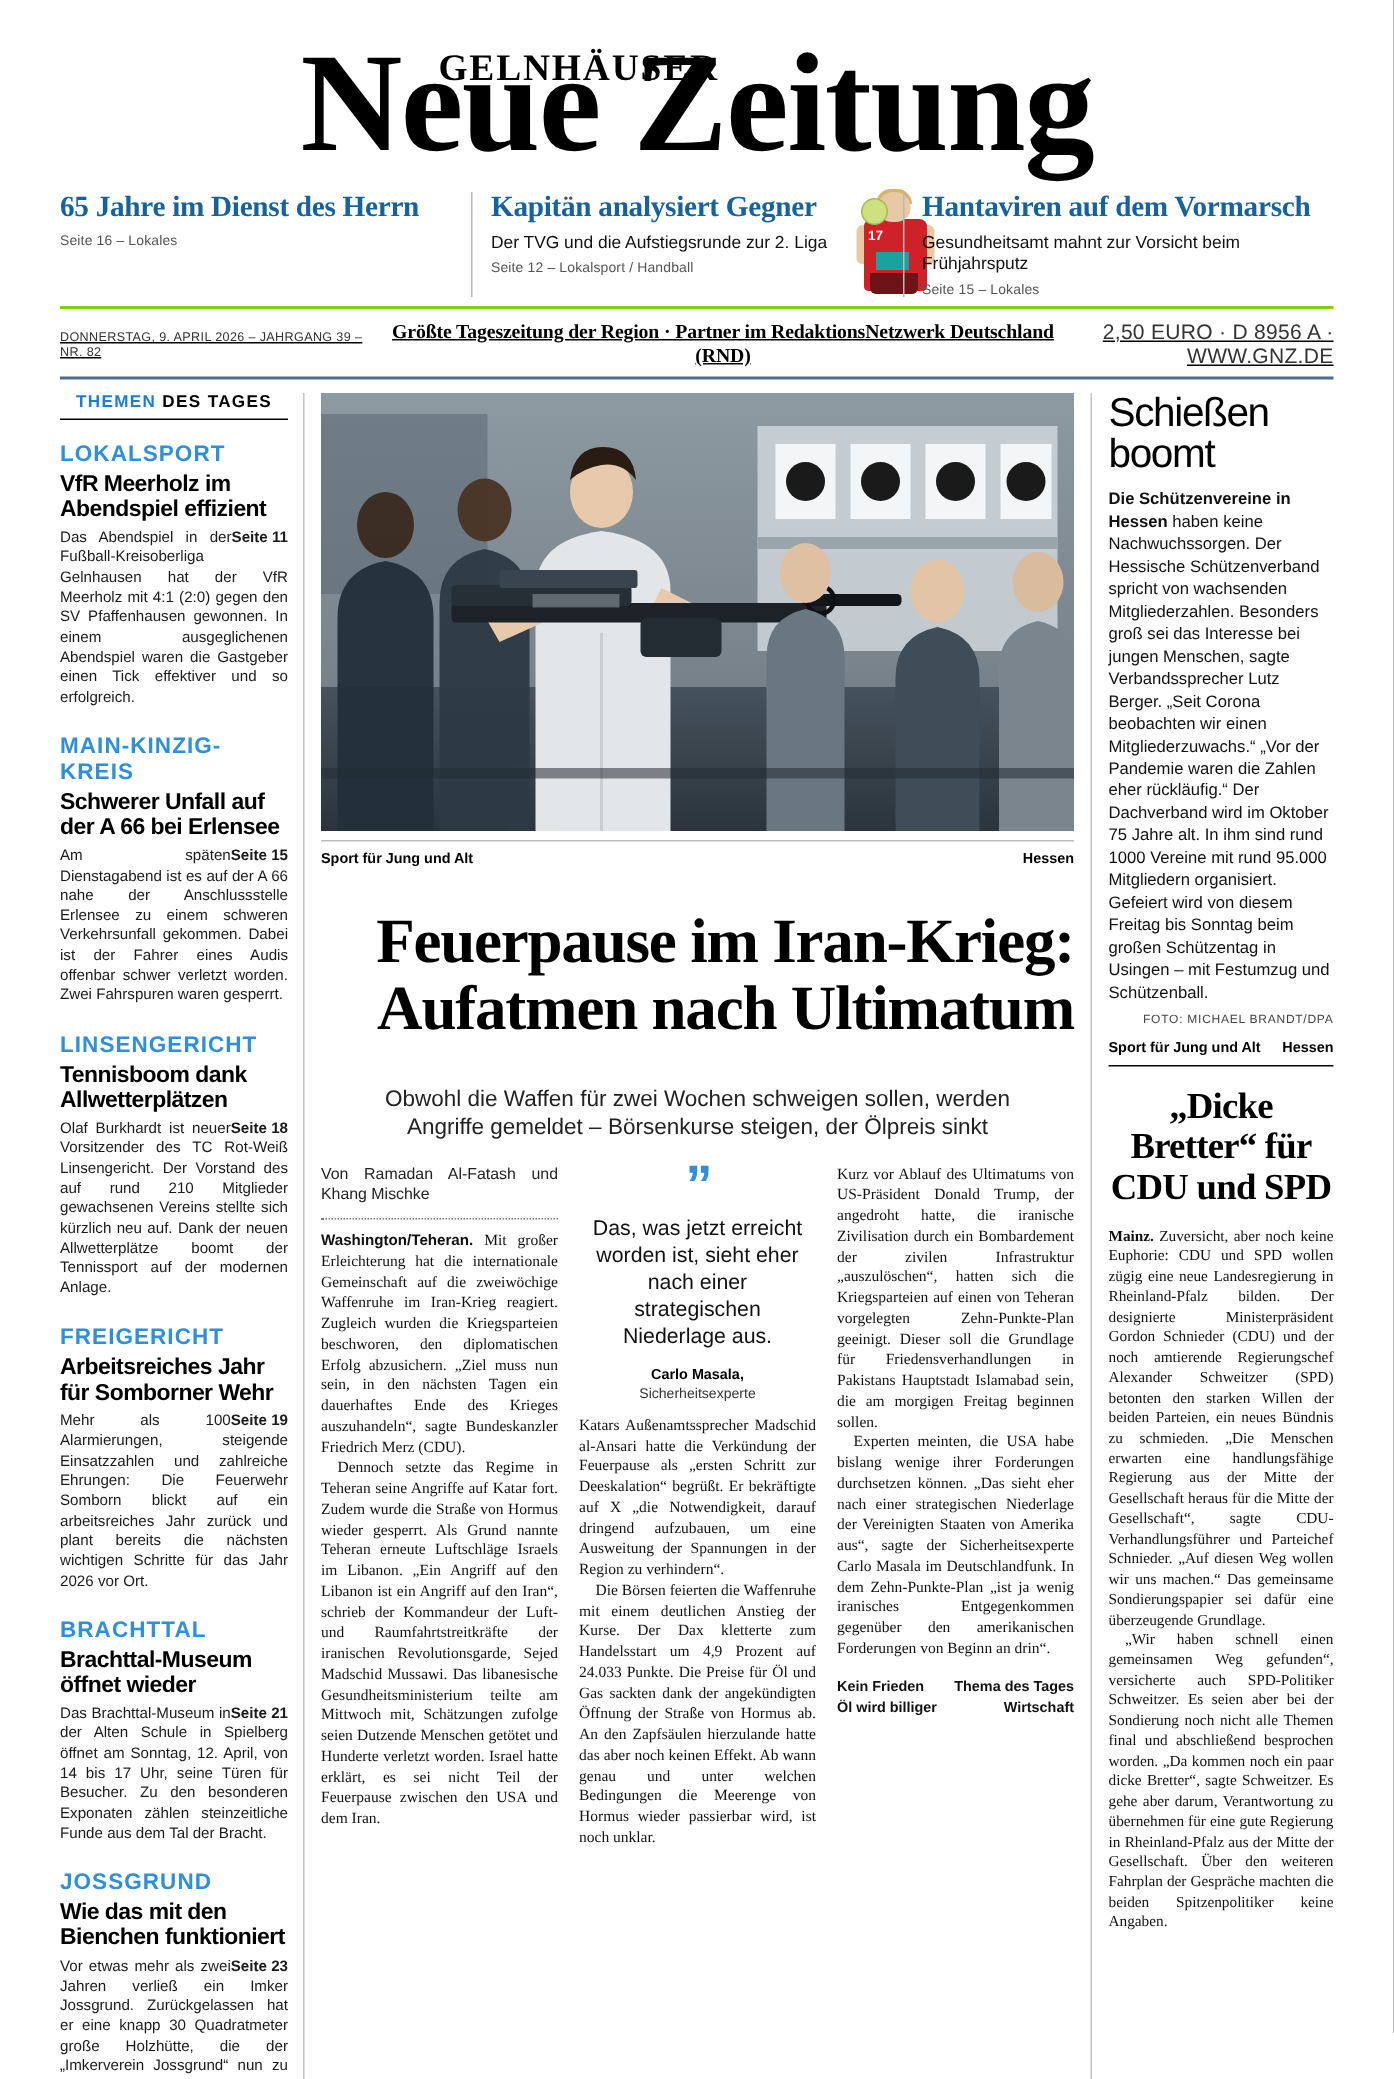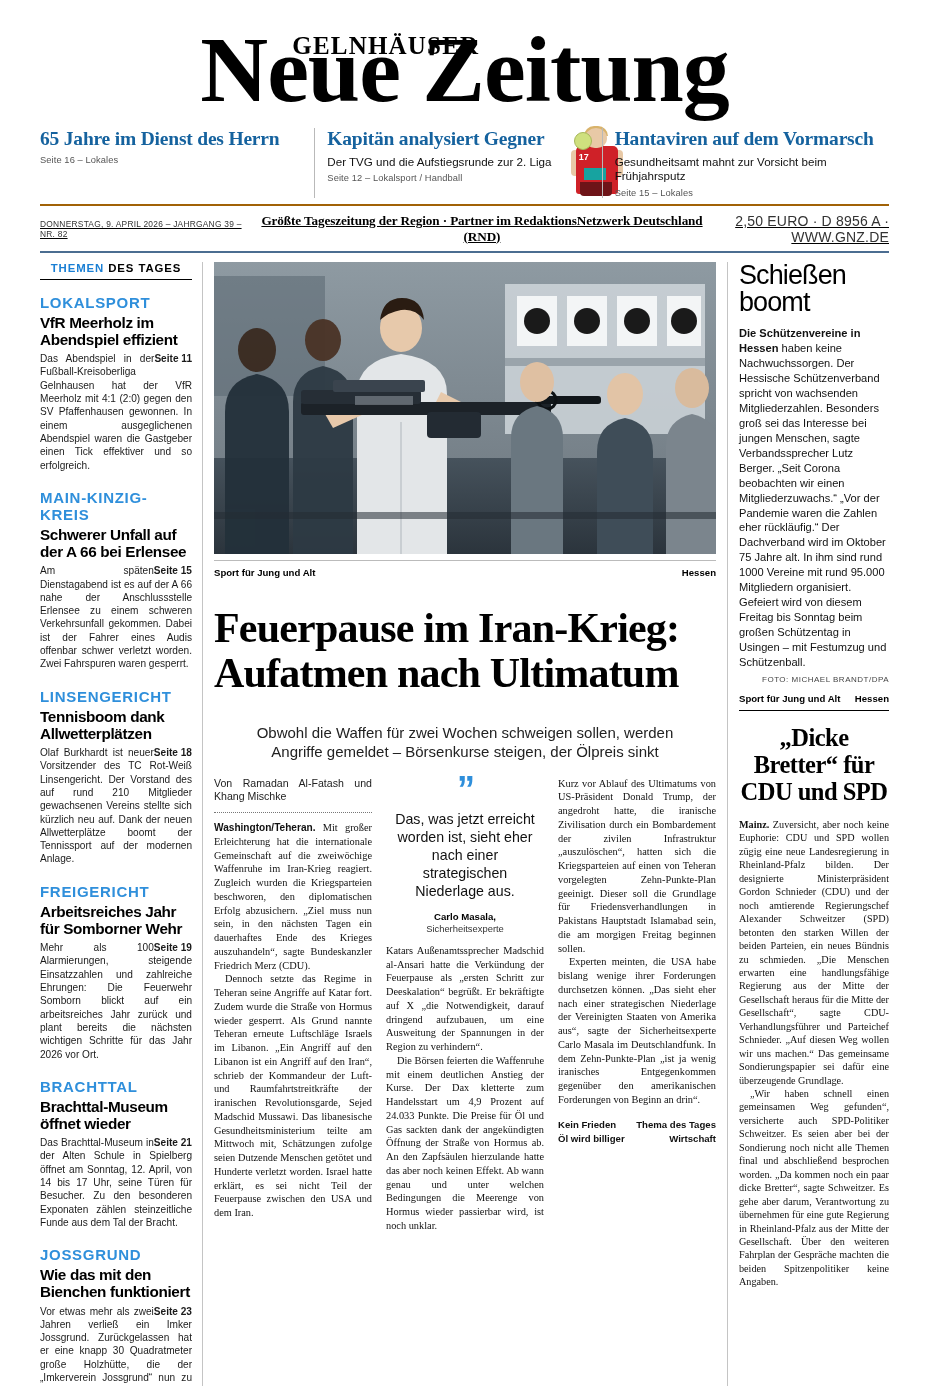--- a/index.html
+++ b/index.html
@@ -21,21 +21,21 @@
     position:absolute;left:92px;top:6px;
     font-family:"Liberation Serif",serif;font-weight:700;
     font-size:25px;letter-spacing:1.2px;color:#000;
   }
   .mast-sub{
     font-size:16.5px;color:#1a1a1a;margin-top:6px;letter-spacing:-0.1px;
   }
   
   .teasers{
     display:flex;margin-top:16px;position:relative;
-    border-bottom:2px solid #a16207;padding-bottom:6px;
+    border-bottom:2px solid #84cc16;padding-bottom:6px;
   }
   .teaser{flex:1;padding:0 12px;position:relative;}
   .teaser + .teaser{border-left:1px solid #b9b9b9;}
   .teaser:first-child{padding-left:0;}
   .teaser-title{
     font-family:"Liberation Serif",serif;font-weight:700;
     font-size:19.5px;color:#15629e;line-height:1.1;margin-bottom:5px;
     letter-spacing:-0.2px;
   }
   .teaser-text{font-size:11.6px;color:#111;line-height:1.25;margin-bottom:4px;}
@@ -106,21 +106,21 @@
   .rt-body{font-size:11.1px;line-height:1.35;color:#111;}
   .rt-body b{font-weight:700;}
   .rt-credit{font-size:8px;letter-spacing:0.5px;color:#444;text-align:right;margin-top:5px;}
   .rt-tags{
     display:flex;justify-content:space-between;font-size:9.6px;font-weight:700;
     margin-top:9px;padding-bottom:6px;border-bottom:1.6px solid #000;
   }
   
   .lead{margin-top:13px;}
   .lead-h1{
-    font-family:"Liberation Serif",serif;font-weight:700;text-align:left;
+    font-family:"Liberation Serif",serif;font-weight:700;text-align:right;
     font-size:42px;line-height:1.06;letter-spacing:-0.8px;color:#000;
   }
   .lead-sub{
     text-align:center;font-size:15px;line-height:1.28;color:#222;
     margin:10px 34px 0;
   }
   .lead-cols{display:flex;margin-top:15px;}
   .lc{flex:1;padding:0 7px;font-size:10.35px;line-height:1.33;text-align:justify;
       font-family:"Liberation Serif",serif;color:#111;}
   .lc:first-child{padding-left:0;}

